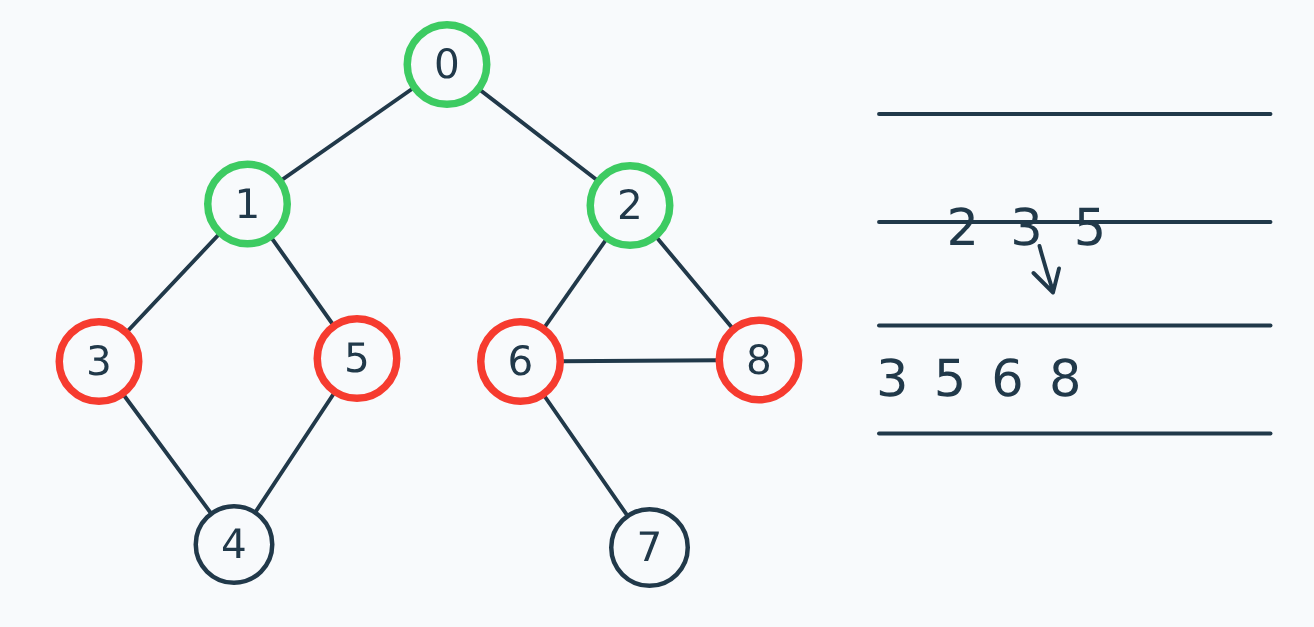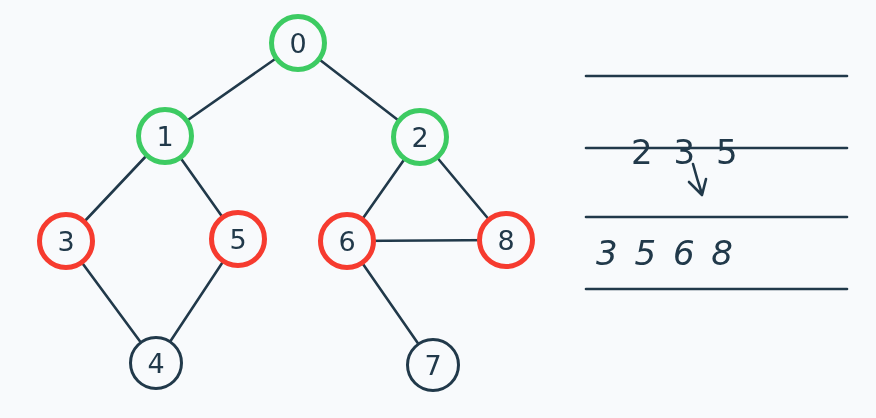--- a/index.html
+++ b/index.html
@@ -38,21 +38,21 @@
   .node.red{border:5px solid var(--red);}
   .node.plain{border:3px solid var(--ink);margin:2px;}
   .qtext{
     position:absolute;
     color:var(--ink);
     font-size:34px;
     line-height:40px;
     white-space:pre;
   }
   .qtext.before{left:631px;top:92px;letter-spacing:5px;margin-top:40px;}
-  .qtext.after{left:596px;top:233px;letter-spacing:3px;font-style:italic;}
+  .qtext.after{left:584px;top:233px;letter-spacing:3px;}
 </style>
 </head>
 <body>
 
 <div class="canvas">
 
   <svg class="layer" width="876" height="418" viewBox="0 0 876 418">
 
     <line x1="298" y1="43" x2="165" y2="136"></line>
     <line x1="298" y1="43" x2="420" y2="137"></line>

